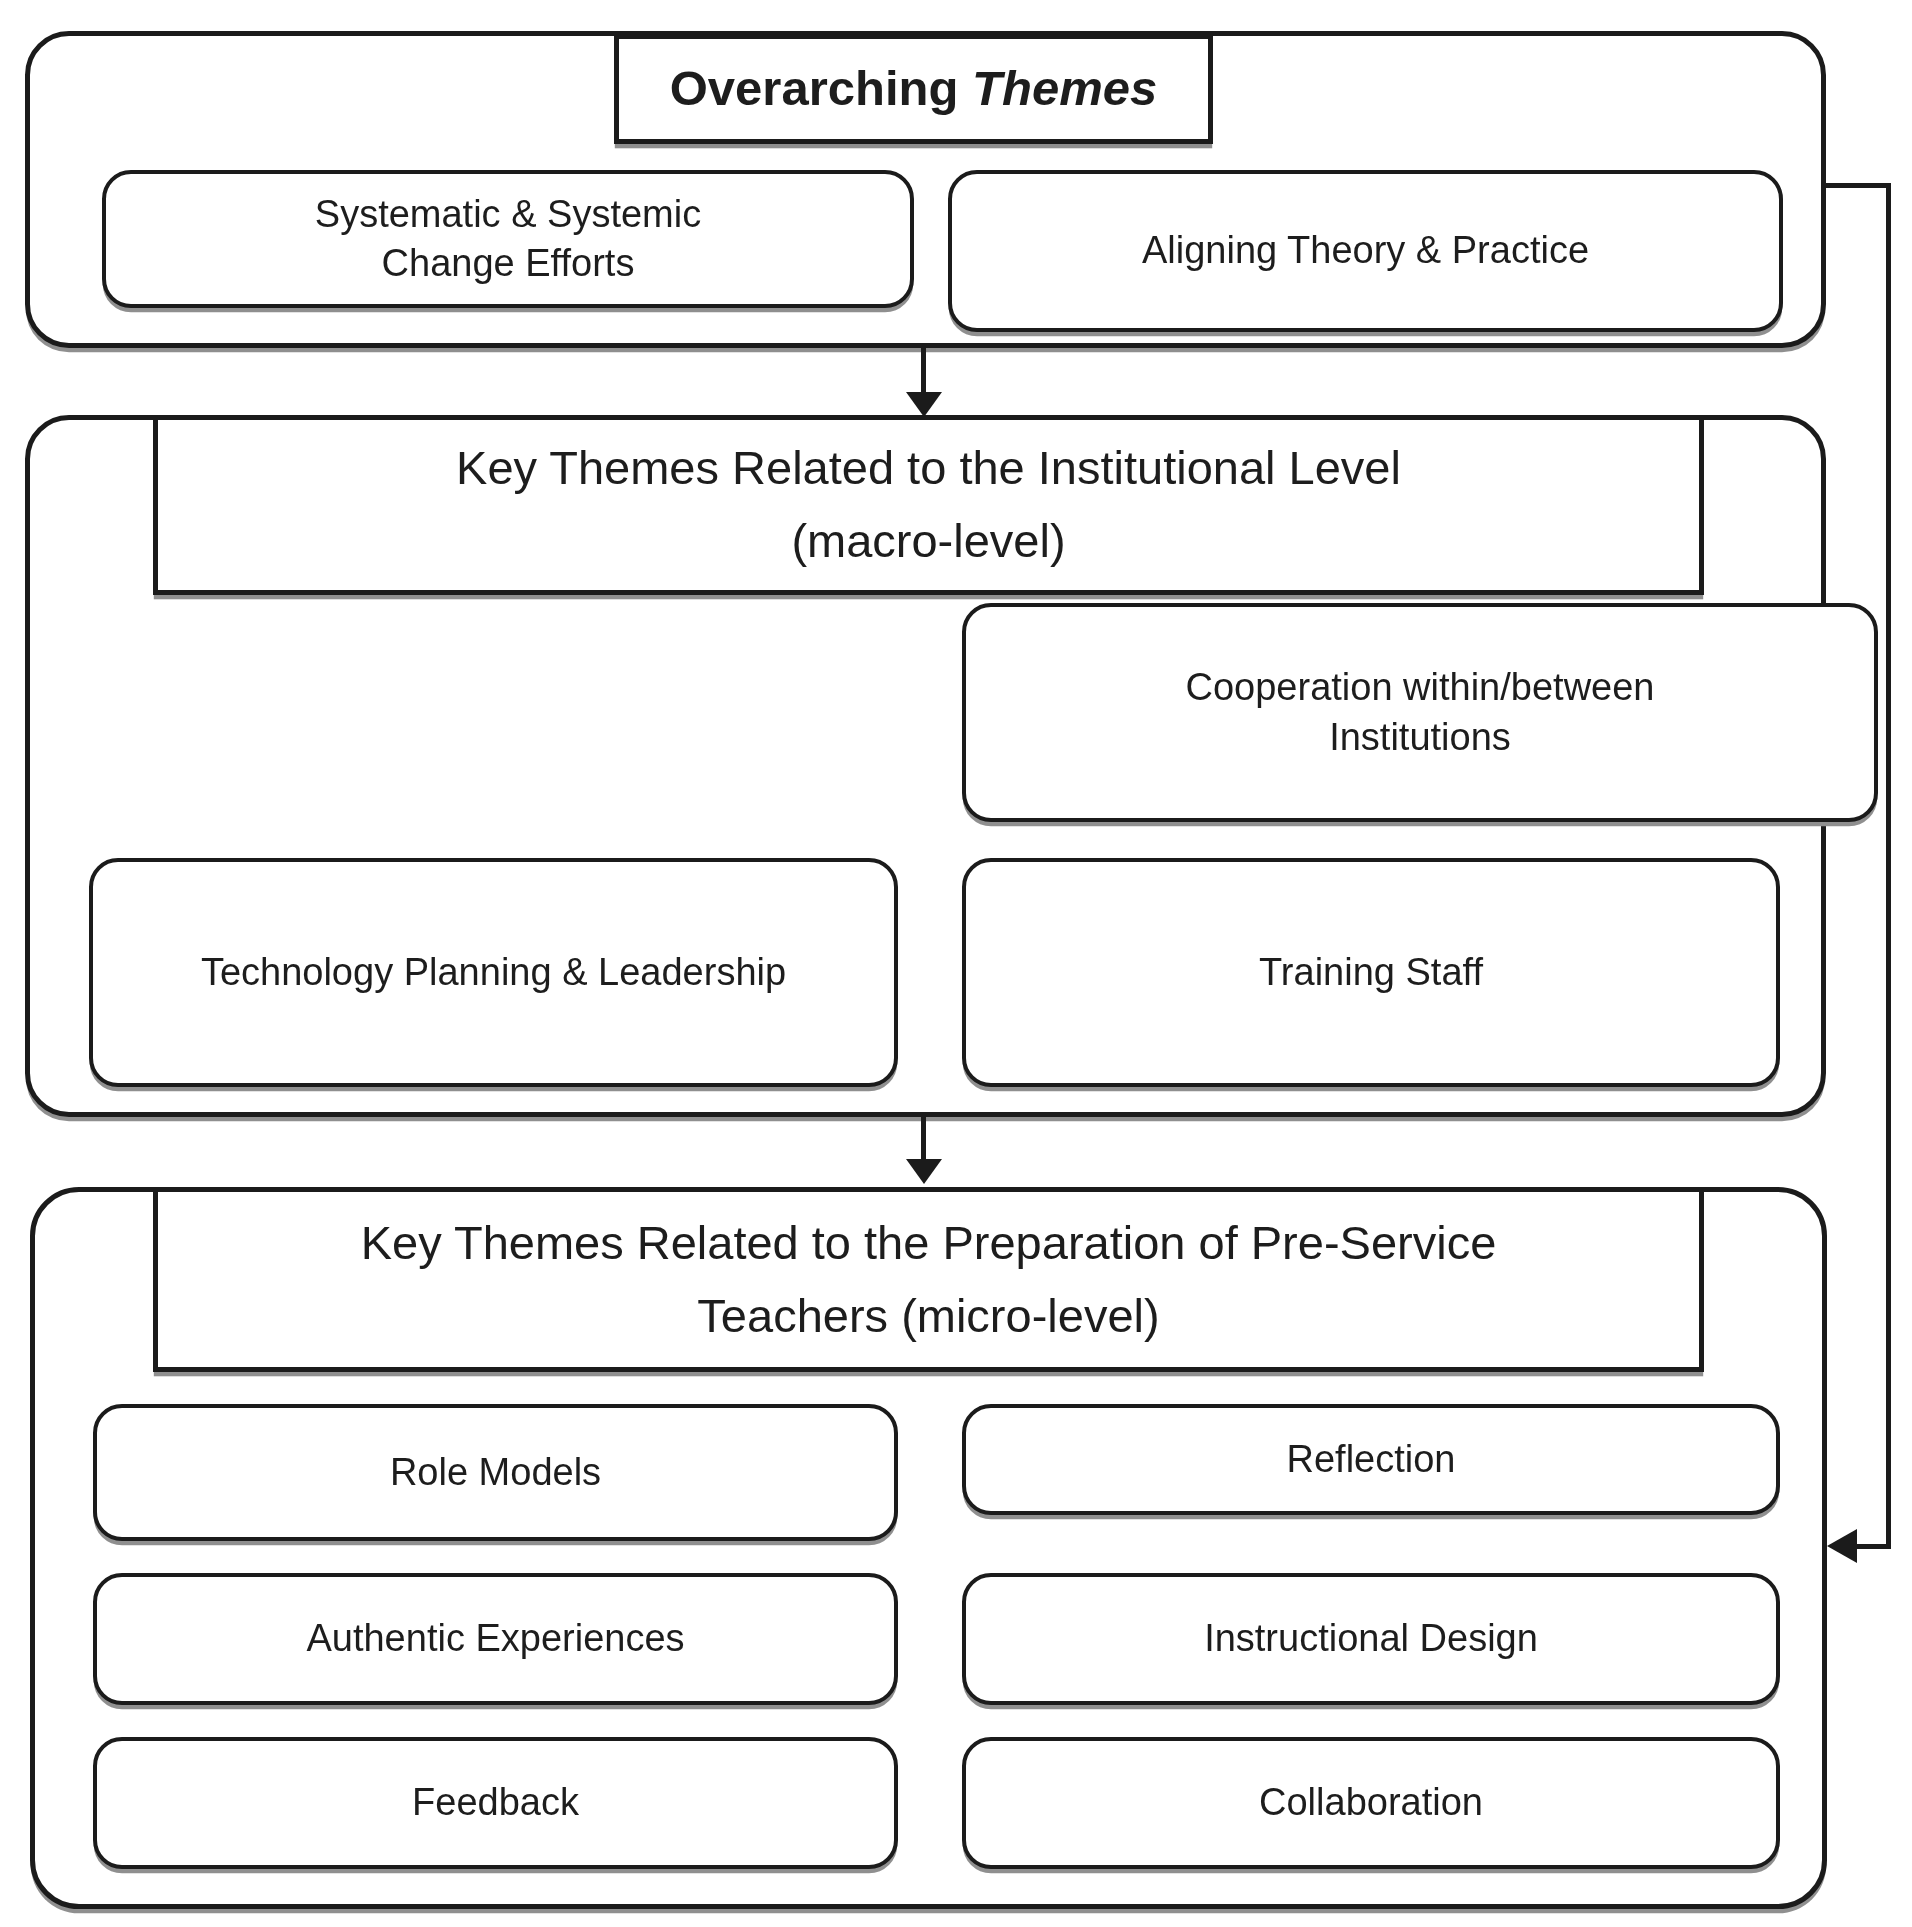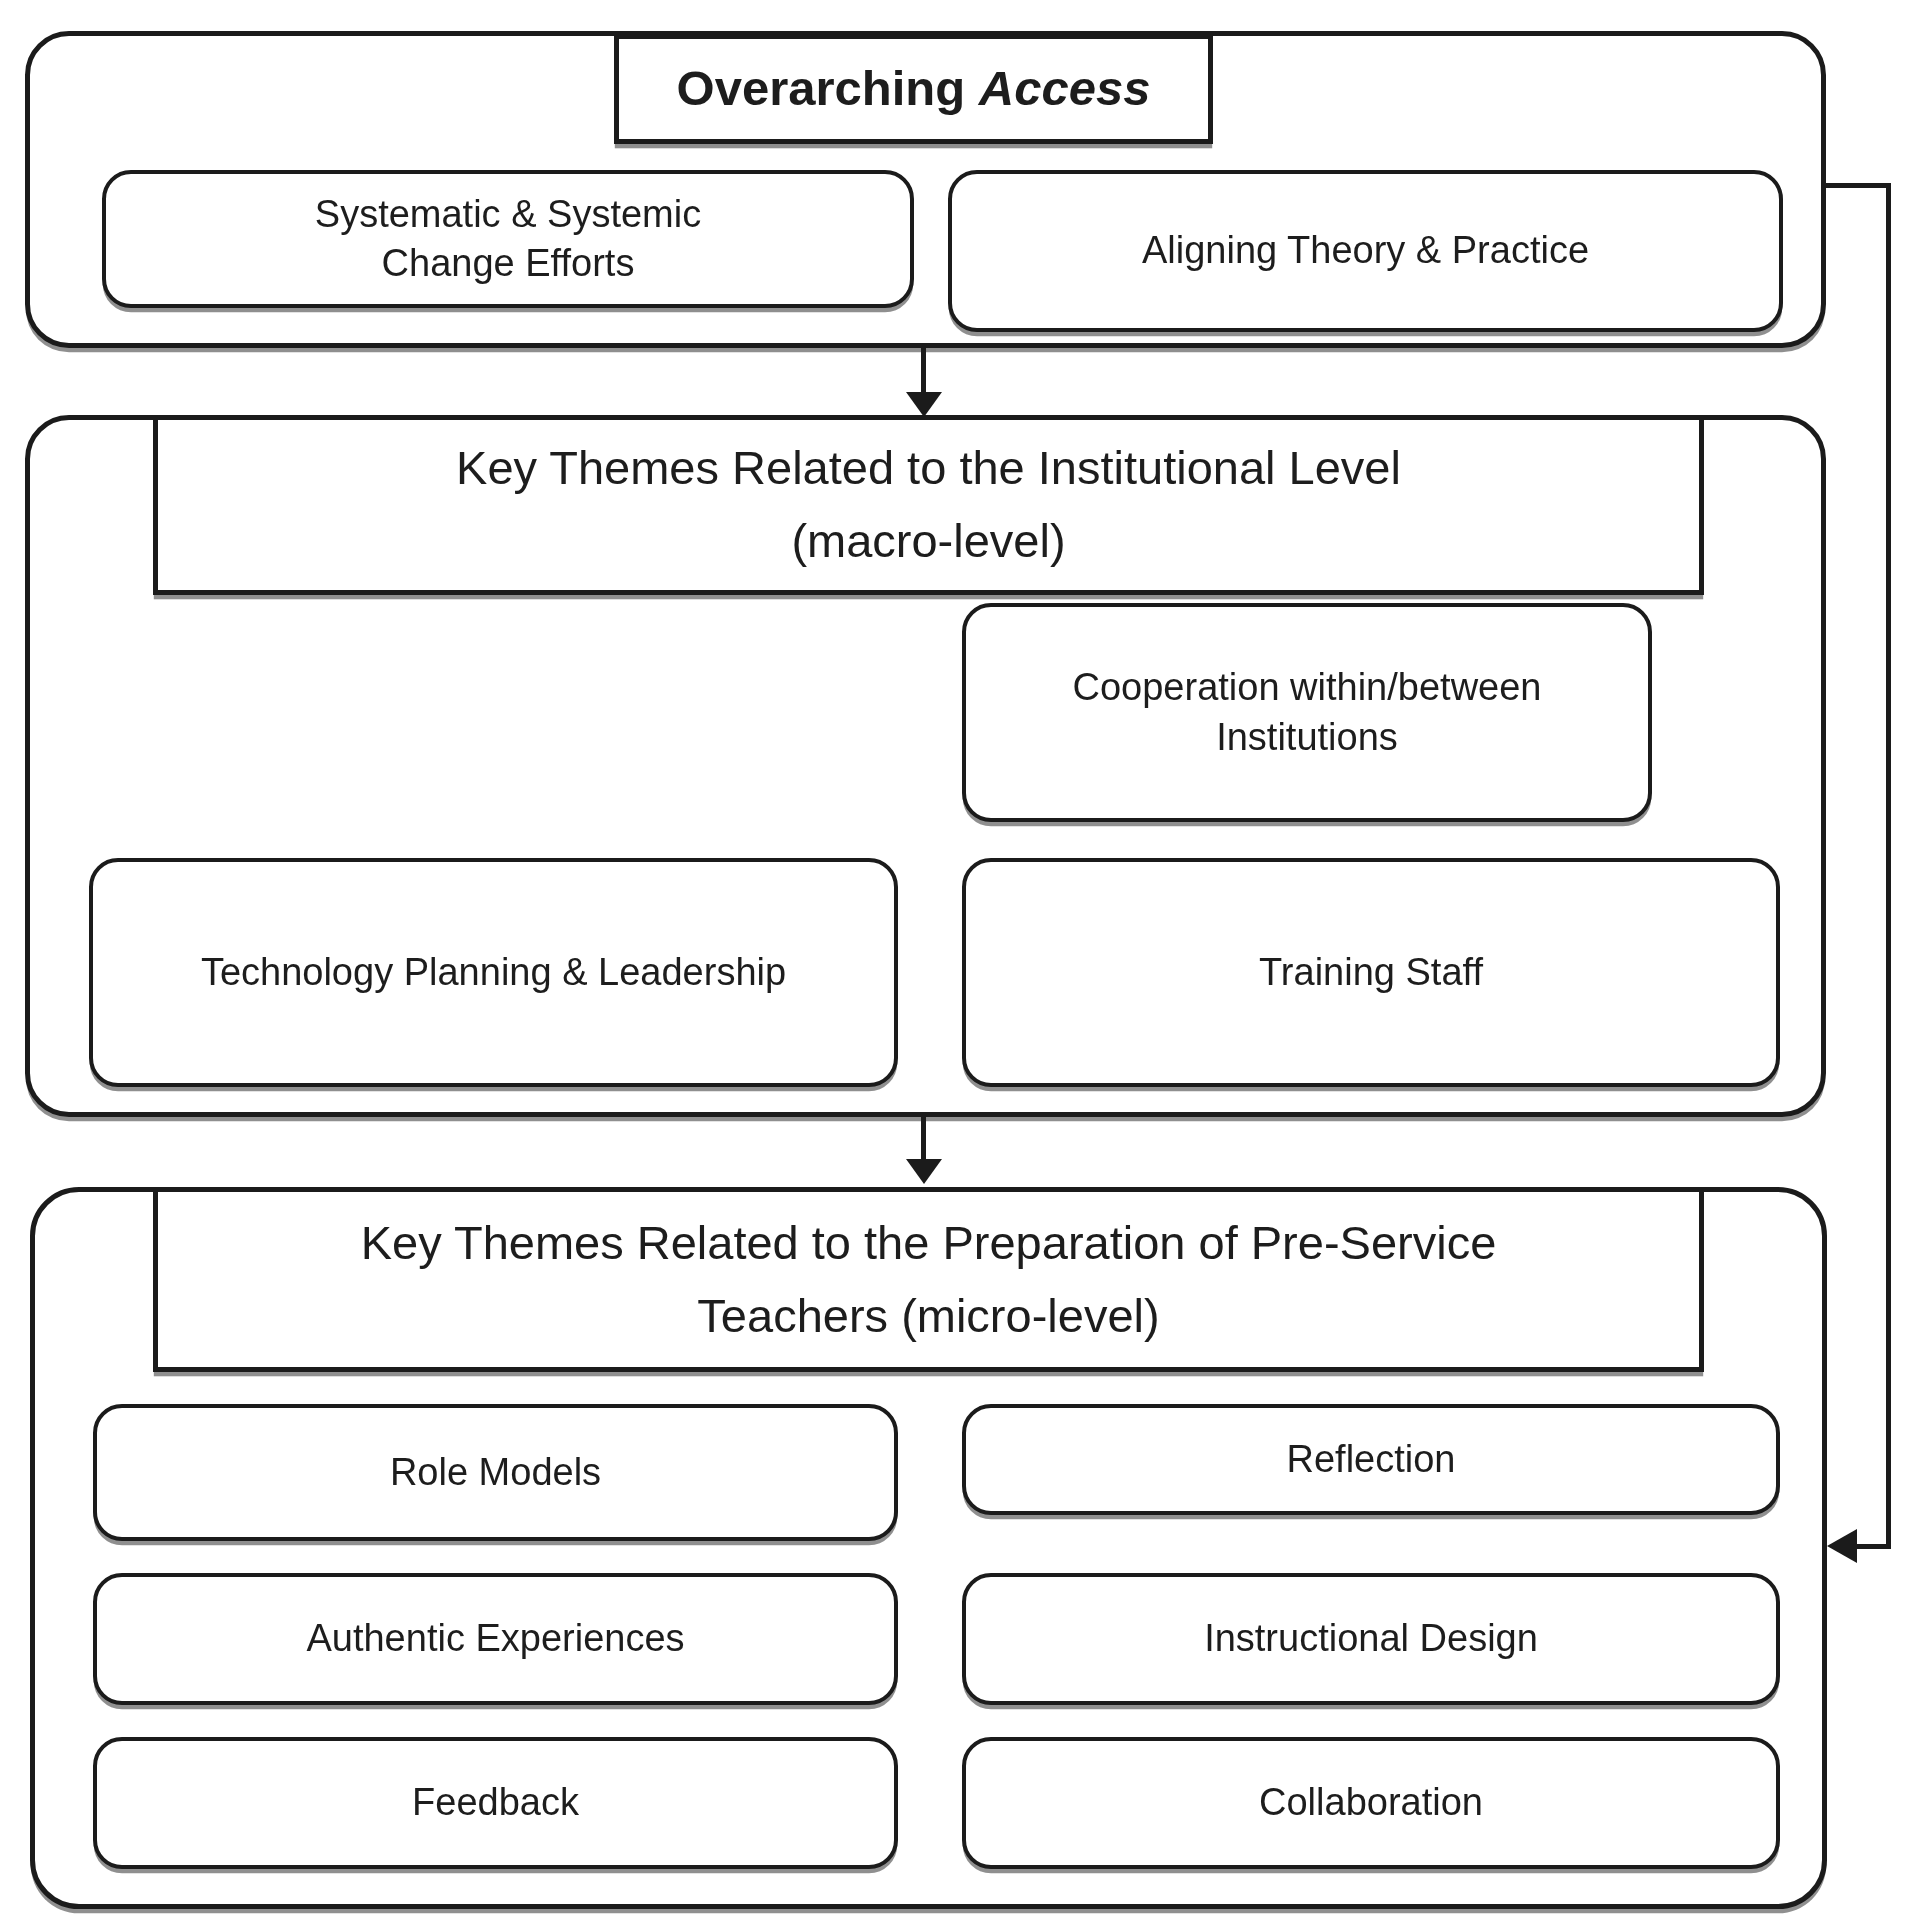--- a/index.html
+++ b/index.html
@@ -87,38 +87,38 @@
   }
 </style>
 </head>
 <body>
 
 <div class="canvas">
 
   <div class="panel" style="left:25.4px; top:30.5px; width:1801px; height:317px;"></div>
 
   <div class="hrect bold" style="left:614px; top:34px; width:599px; height:110px;">
-    <span>Overarching</span><span class="sp"> </span><span class="it">Access</span>
+    <span>Overarching</span><span class="sp"> </span><span class="it">Themes</span>
   </div>
 
   <div class="tbox" style="left:102px; top:170px; width:812px; height:138px;">Systematic &amp; Systemic
 Change Efforts</div>
 
   <div class="tbox" style="left:948px; top:170px; width:835px; height:162px;">Aligning Theory &amp; Practice</div>
 
   <div class="line" style="left:921px; top:347px; width:5.1px; height:47px;"></div>
   <div class="arrowhead-down" style="left:906px; top:392px;"></div>
 
   <div class="panel" style="left:25.4px; top:415px; width:1801px; height:702px;"></div>
 
   <div class="hrect" style="left:153px; top:415px; width:1551px; height:180px;">Key Themes Related to the Institutional Level
 (macro-level)</div>
 
 
-  <div class="tbox" style="left:962px; top:603px; width:690px; height:219px;">Cooperation within/between
+  <div class="tbox" style="left:962px; top:603px; width:916px; height:219px;">Cooperation within/between
 Institutions</div>
 
   <div class="tbox" style="left:89px; top:858px; width:809px; height:229px;">Technology Planning &amp; Leadership</div>
 
   <div class="tbox" style="left:962px; top:858px; width:818px; height:229px;">Training Staff</div>
 
   <div class="line" style="left:921px; top:1117px; width:5.1px; height:46px;"></div>
   <div class="arrowhead-down" style="left:906px; top:1159px;"></div>
 
   <div class="panel" style="left:30px; top:1187px; width:1797px; height:722px; border-radius:49px;"></div>

